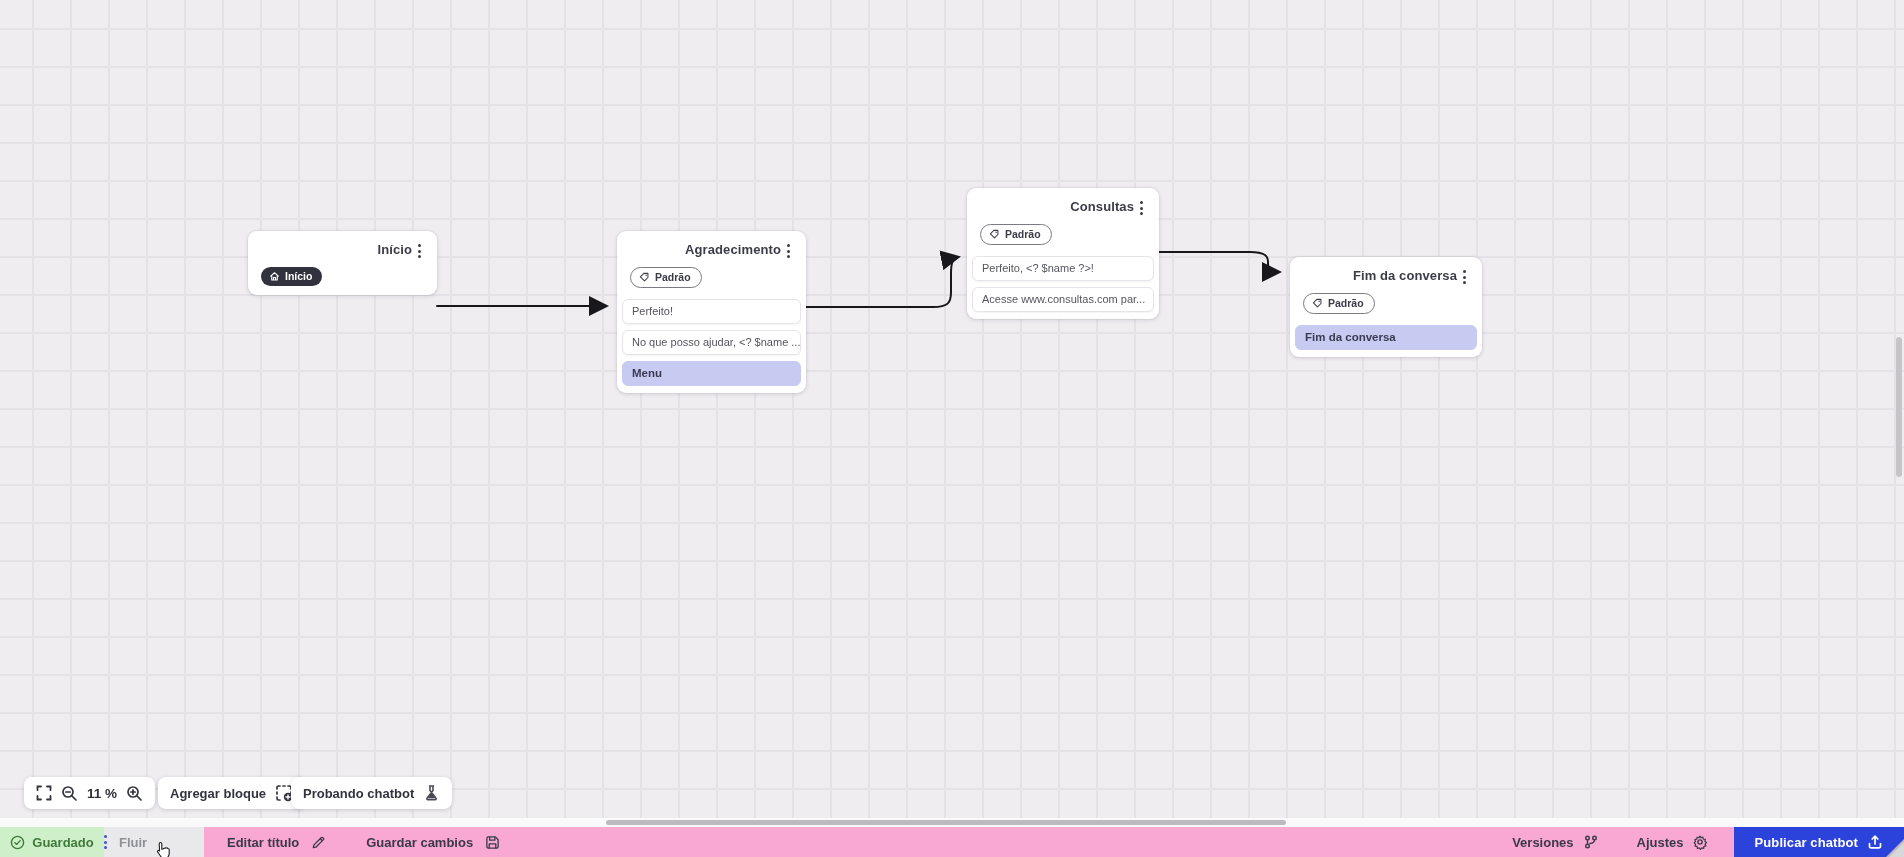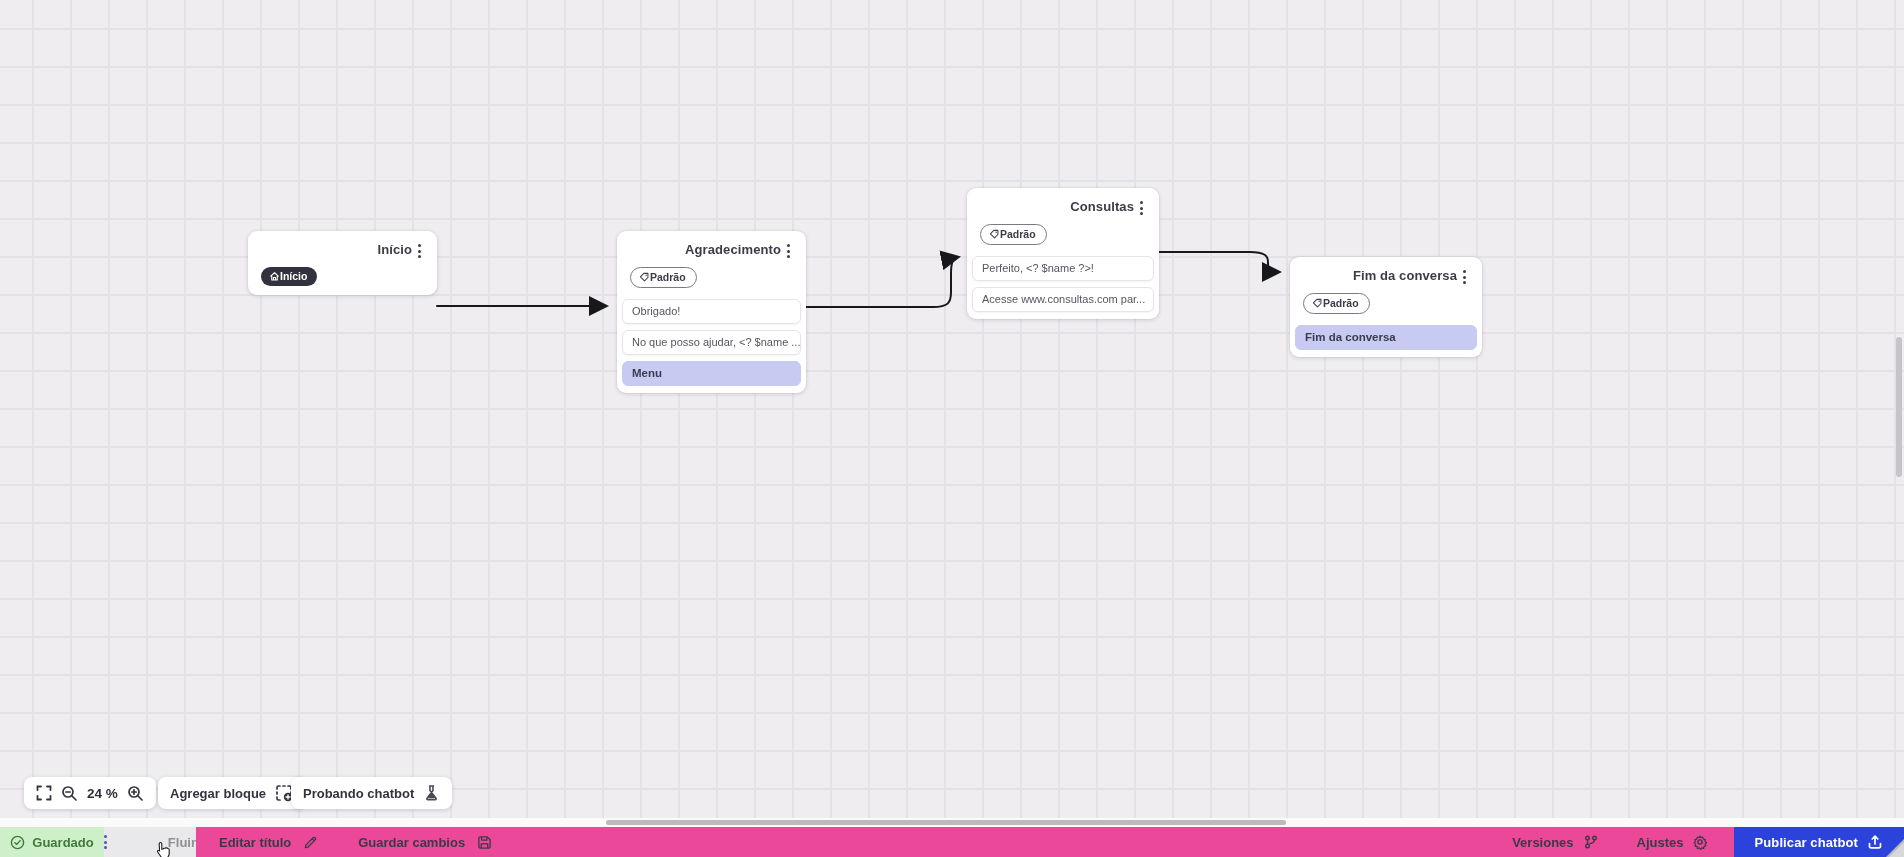--- a/index.html
+++ b/index.html
@@ -23,21 +23,21 @@
   .node {
     position:absolute; background:#fff; border-radius:9px;
     box-shadow:0 1px 4px rgba(40,40,60,.16), 0 0 0 1px rgba(40,40,60,.03);
   }
   .node-header { display:flex; justify-content:flex-end; align-items:flex-start;
     padding:11px 10px 7px 13px; }
   .node-title { font-size:13px; font-weight:700; color:#3c3c49; letter-spacing:.1px; }
   .kebab { display:flex; flex-direction:column; gap:2.5px; padding:2px 6px; cursor:pointer; }
   .kebab i { width:3px; height:3px; border-radius:50%; background:#3c3c49; display:block; }
 
-  .badge { display:inline-flex; align-items:center; margin:0 13px 9px 13px;
+  .badge { display:inline-flex; align-items:center; gap:5px; margin:0 13px 9px 13px;
     padding:3px 10px 4px 8px; border-radius:999px; font-size:10.5px; font-weight:700; }
   .badge.dark { background:#32323e; color:#fff; }
   .badge.outline { background:#fff; color:#3c3c49; border:1px solid #7a7a84; }
   .badge svg { display:block; }
 
   .node-body { padding:2px 5px 7px 5px; }
   .row { margin:0 0 6px 0; padding:5px 9px 6px 9px; border-radius:6px;
     font-size:11px; color:#55555f; background:#fff; border:1px solid #e6e4e8;
     box-shadow:0 1px 2px rgba(0,0,0,.05); white-space:nowrap; overflow:hidden;
     cursor:pointer; }
@@ -56,25 +56,25 @@
   
   .hscroll-track { position:absolute; left:0; right:0; top:818px; height:9px;
     background:#fafafb; }
   .hscroll-thumb { position:absolute; left:606px; top:2px; width:680px; height:5px;
     border-radius:3px; background:#bcbabf; cursor:pointer; }
   .vscroll-thumb { position:absolute; right:2px; top:337px; width:6px; height:140px;
     border-radius:3px; background:#c6c4c9; cursor:pointer; }
 
   
   .bottom-bar { position:absolute; left:0; right:0; bottom:0; height:30px;
-    background:#ec4899; display:flex; align-items:stretch; font-size:13px;
+    background:#f9a8d4; display:flex; align-items:stretch; font-size:13px;
     color:#3a3a47; font-weight:600; z-index:5; }
   .bb-item { display:flex; align-items:center; gap:12px; cursor:pointer; }
   .saved-chip { background:#cdf0c8; color:#41793c; width:104px; justify-content:center; gap:7px; }
-  .flow-tab { background:#e9e9eb; width:92px; justify-content:space-between; 
+  .flow-tab { background:#e9e9eb; width:100px; justify-content:flex-start; 
     color:#8f8f97; font-weight:600; }
   .flow-kebab { display:flex; flex-direction:column; gap:2.5px; }
   .flow-kebab i { width:3px; height:3px; border-radius:50%; background:#4353c8; display:block; }
   .edit-title { margin-left:23px; }
   .save-changes { margin-left:40px; }
   .spacer { flex:1; }
   .versions { margin-right:38px; gap:9px; }
   .settings { margin-right:26px; gap:8px; }
   .publish-btn { background:#2b43da; color:#fff; padding:0 21px; gap:9px;
     font-weight:700; letter-spacing:.1px; }
@@ -128,21 +128,21 @@
         </span>
     </div>
     <span class="badge outline">
       <svg width="11" height="11" viewBox="0 0 16 16">
         <path d="M2 7 L7 2 H13 V8 L8 13 Z" fill="none" stroke="#3c3c49" stroke-width="1.5" stroke-linejoin="round"></path>
         <circle cx="10.4" cy="4.8" r="1" fill="#3c3c49"></circle>
       </svg>
       <span>Padrão</span>
     </span>
     <div class="node-body">
-      <div class="row">Obrigado!</div>
+      <div class="row">Perfeito!</div>
       <div class="row">No que posso ajudar, &lt;? $name ...</div>
       <div class="row action">Menu</div>
     </div>
   </div>
 
   <div class="node" style="left:967px; top:188px; width:192px;">
     <div class="node-header">
       <span class="node-title">Consultas</span>
       <span class="kebab">
           <i></i>
@@ -189,21 +189,21 @@
       <svg width="16" height="16" viewBox="0 0 16 16">
         <path d="M1.5 5 V1.5 H5 M11 1.5 H14.5 V5 M14.5 11 V14.5 H11 M5 14.5 H1.5 V11" fill="none" stroke="#33333f" stroke-width="1.8" stroke-linecap="round"></path>
       </svg>
     </span>
     <span class="icon-btn">
       <svg width="17" height="17" viewBox="0 0 17 17">
         <circle cx="7" cy="7" r="5" fill="none" stroke="#33333f" stroke-width="1.7"></circle>
         <path d="M11 11 L15 15 M4.8 7 H9.2" stroke="#33333f" stroke-width="1.7" stroke-linecap="round"></path>
       </svg>
     </span>
-    <span class="zoom-level">24 %</span>
+    <span class="zoom-level">11 %</span>
     <span class="icon-btn">
       <svg width="17" height="17" viewBox="0 0 17 17">
         <circle cx="7" cy="7" r="5" fill="none" stroke="#33333f" stroke-width="1.7"></circle>
         <path d="M11 11 L15 15 M4.8 7 H9.2 M7 4.8 V9.2" stroke="#33333f" stroke-width="1.7" stroke-linecap="round"></path>
       </svg>
     </span>
   </div>
 
   <div class="float-btn" style="left:158px;">
     <span>Agregar bloque</span>

